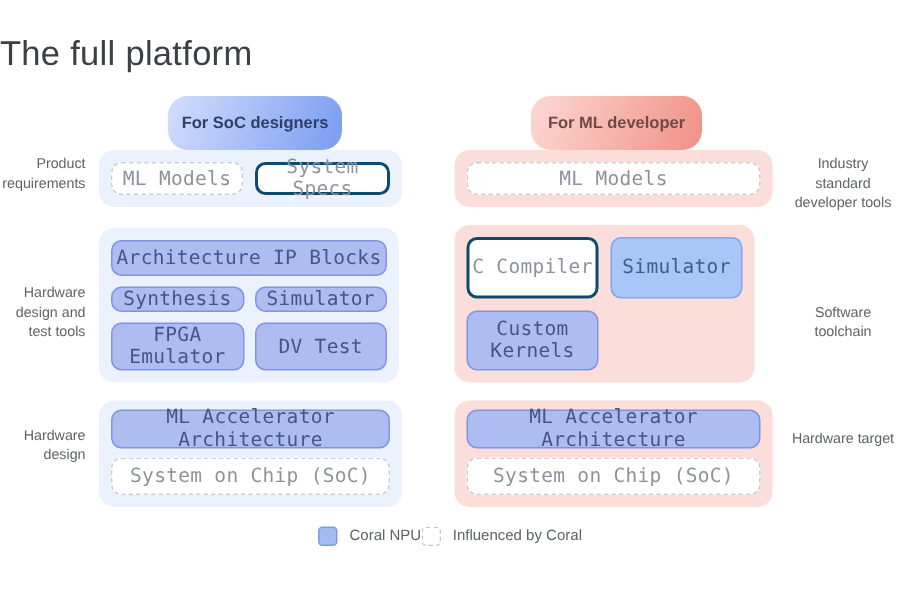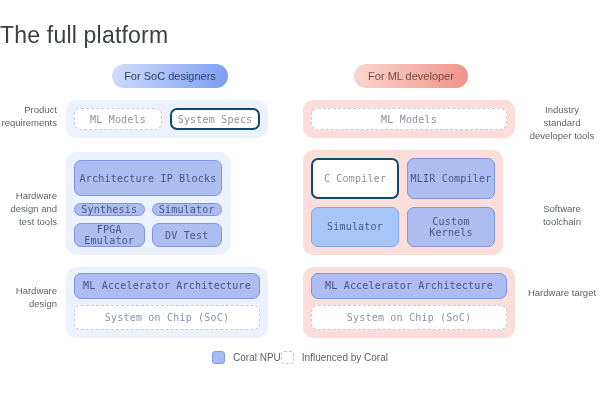--- a/index.html
+++ b/index.html
@@ -6,45 +6,45 @@
   body{
     width:600px;height:400px;position:relative;overflow:hidden;
     background:#ffffff;
     font-family:"Liberation Sans",sans-serif;
   }
   .title{
     position:absolute;top:22px;left:0;width:600px;
     font-size:23px;font-weight:500;color:#3b4045;letter-spacing:.2px;margin:0;
   }
   .pill{
-    position:absolute;top:64px;height:24px;border-radius:13px;
+    position:absolute;top:64px;height:36px;border-radius:13px;
     display:flex;align-items:center;justify-content:center;
-    font-size:11px;font-weight:400;box-sizing:border-box;
+    font-size:11px;font-weight:700;box-sizing:border-box;
   }
   .pill-blue{left:112px;width:116px;background:linear-gradient(110deg,#d3defc 0%,#7f9ff3 95%);color:#2e4068;}
   .pill-pink{left:354px;width:114px;background:linear-gradient(110deg,#fcd8d2 0%,#f1948a 95%);color:#6f4a44;}
 
   .panel{position:absolute;border-radius:10px;box-sizing:border-box;}
   .panel-blue{background:#ecf2fd;}
   .panel-pink{background:#fbded9;}
 
   #l-row1{left:66px;top:100px;width:202px;height:38px;padding:8px;display:flex;gap:8px;}
-  #l-row2{left:66px;top:152px;width:164px;height:103px;padding:8px;display:flex;flex-direction:column;gap:7px;}
+  #l-row2{left:66px;top:152px;width:200px;height:103px;padding:8px;display:flex;flex-direction:column;gap:7px;}
   #l-row3{left:66px;top:267px;width:202px;height:71px;padding:6px 8px 8px;display:flex;flex-direction:column;gap:6px;}
   #r-row1{left:303px;top:100px;width:212px;height:38px;padding:8px;display:flex;gap:8px;}
   #r-row2{left:303px;top:150px;width:200px;height:105px;padding:8px;display:grid;grid-template-columns:1fr 1fr;grid-template-rows:1fr 1fr;gap:8px;}
   #r-row3{left:303px;top:267px;width:212px;height:71px;padding:6px 8px 8px;display:flex;flex-direction:column;gap:6px;}
 
   .grid2{display:grid;grid-template-columns:1fr 1fr;gap:7px;flex:1;}
   .tallbox{height:25px;flex:none;}
   .fillbox{flex:1;}
 
   .box{
     border-radius:7px;display:flex;align-items:center;justify-content:center;
-    font-family:"DejaVu Sans Mono",monospace;font-size:10px;letter-spacing:.2px;
+    font-family:"DejaVu Sans Mono",monospace;font-size:13px;letter-spacing:.2px;
     box-sizing:border-box;text-align:center;flex:1;
   }
   .box-blue{background:#adbcf1;border:1px solid #8094e2;color:#47548a;}
   .box-lightblue{background:#a8c6f8;border:1px solid #7ea7f2;color:#3f5c90;}
   .box-outline{background:#ffffff;border:2px solid #0c4a6e;color:#8d929c;}
   .box-dashed{background:#ffffff;border:1px dashed #c6ccd6;color:#8d929c;}
 
   .side-label{position:absolute;font-size:9.5px;line-height:1.35;color:#5f6368;}
   .side-left{left:0;width:57px;text-align:right;}
   .side-right{left:527px;width:70px;text-align:center;}
@@ -92,21 +92,20 @@
   <div class="box box-blue tallbox">ML Accelerator Architecture</div>
   <div class="box box-dashed fillbox">System on Chip (SoC)</div>
 </div>
 
 <div class="panel panel-pink" id="r-row1">
   <div class="box box-dashed">ML Models</div>
 </div>
 
 <div class="panel panel-pink" id="r-row2">
   <div class="box box-outline">C Compiler</div>
-  <div class="box box-blue">MLIR Compiler</div>
   <div class="box box-lightblue">Simulator</div>
   <div class="box box-blue">Custom Kernels</div>
 </div>
 
 <div class="panel panel-pink" id="r-row3">
   <div class="box box-blue tallbox">ML Accelerator Architecture</div>
   <div class="box box-dashed fillbox">System on Chip (SoC)</div>
 </div>
 
 <div class="legend">

